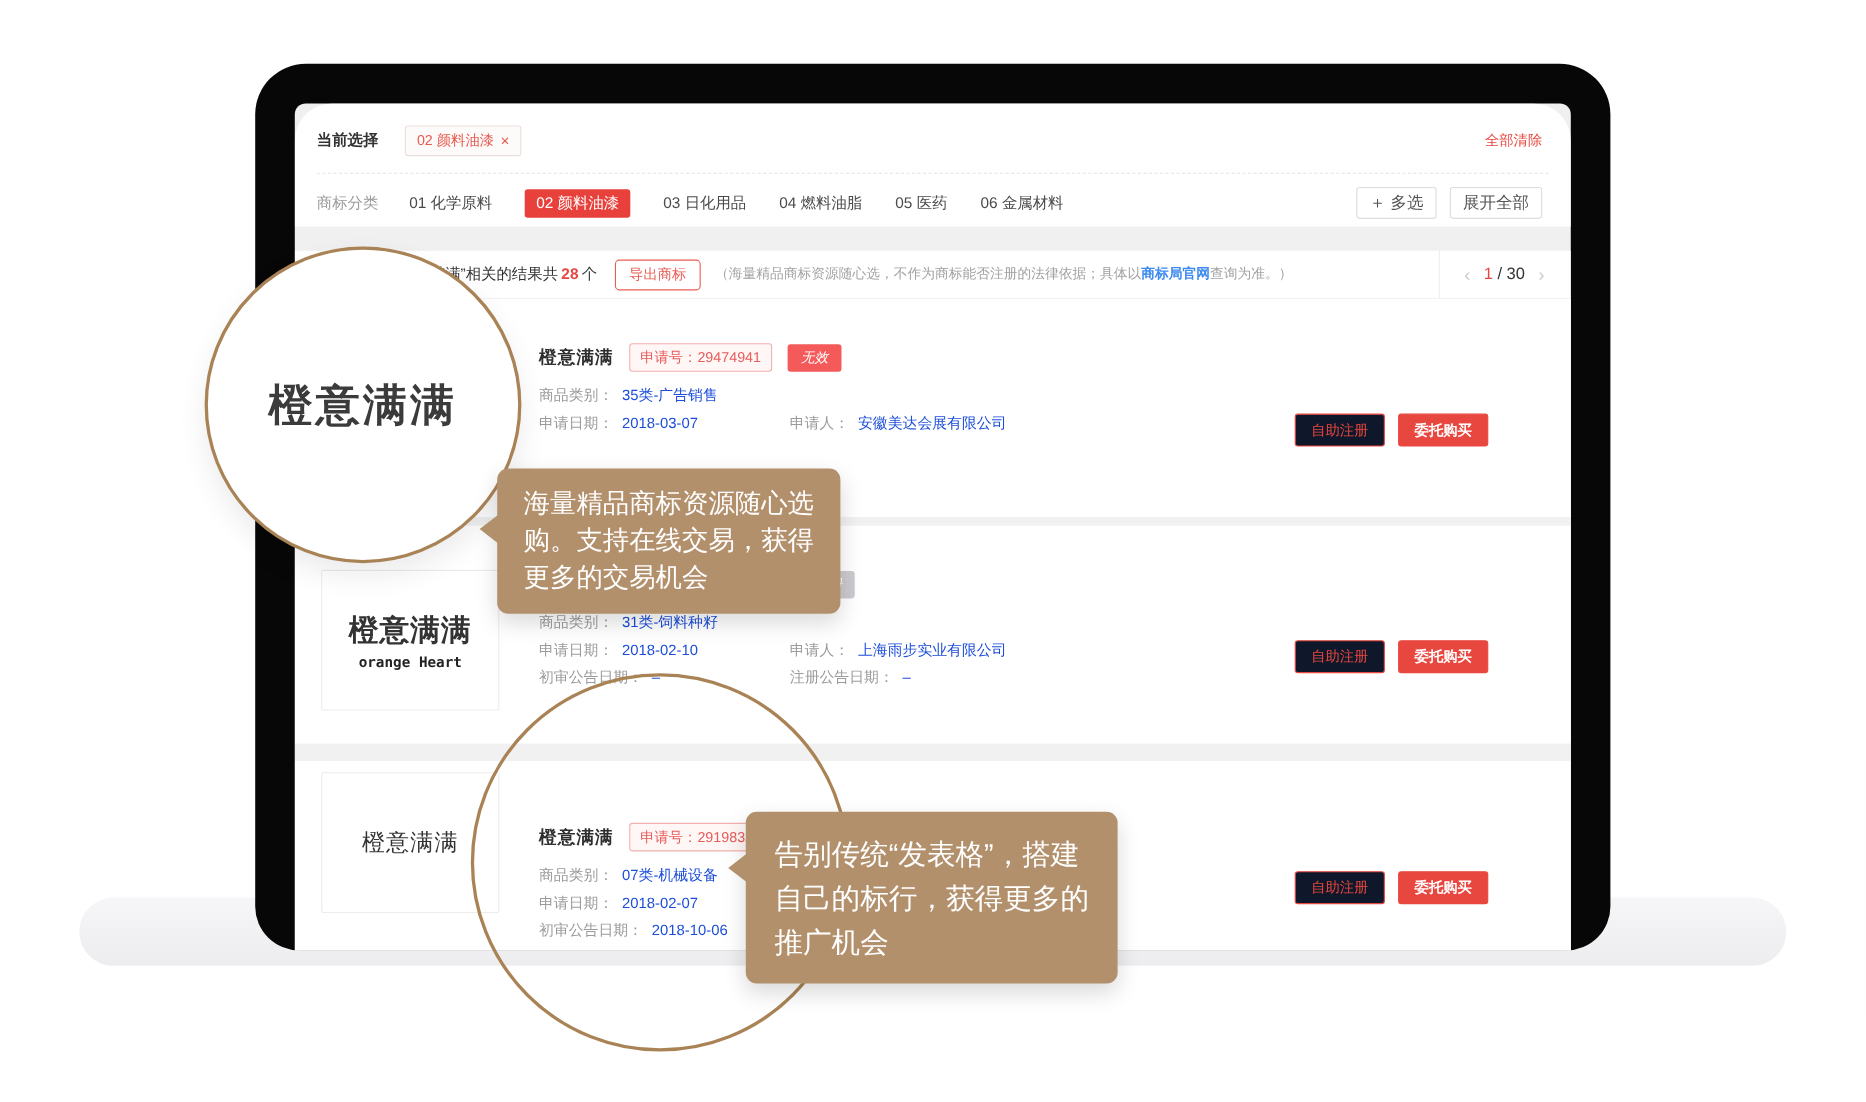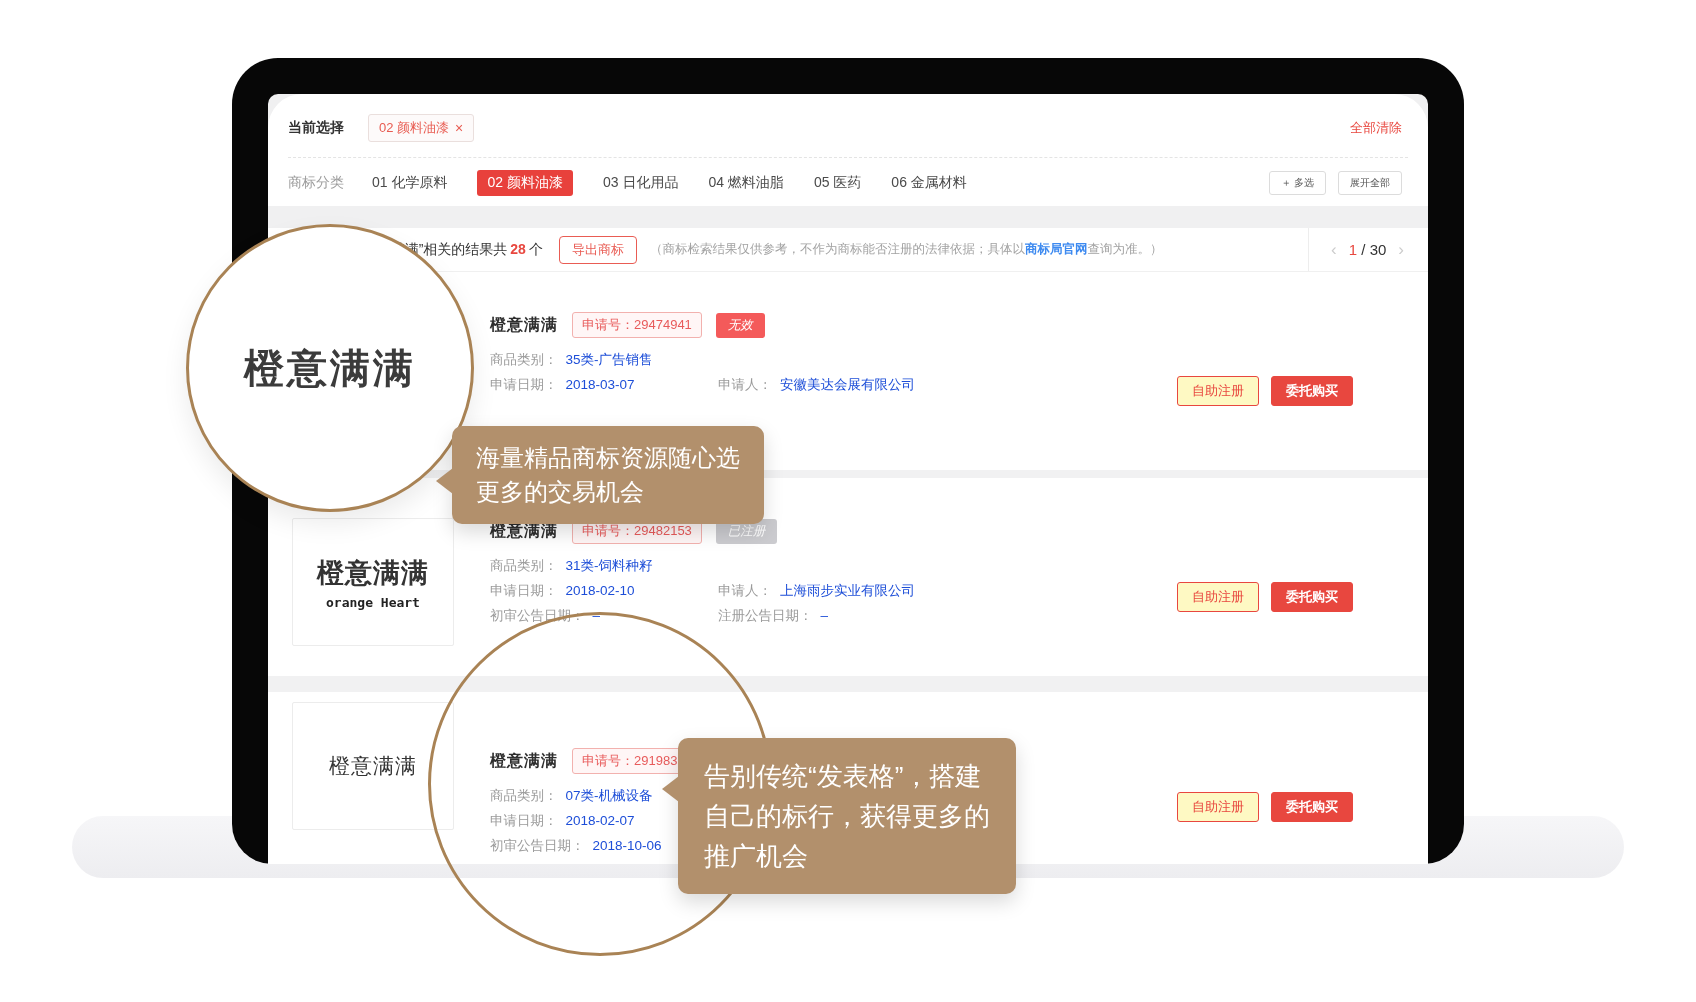--- a/index.html
+++ b/index.html
@@ -23,21 +23,21 @@
     border:1px solid #eadfdd; background:#fdfafa; color:#e85b51; font-size:13px;
     padding:4px 10px; border-radius:3px; cursor:pointer; }
   .tag-close { color:#e85b51; font-size:14px; line-height:1; }
   .spacer { flex:1; }
   .clear-all { color:#e8473f; font-size:13px; cursor:pointer; }
   .dashed-div { margin:15px 20px 0 20px; border-top:1px dashed #e4e4e4; }
   .cat-row { display:flex; align-items:center; padding:12px 26px 0 20px; font-size:14px; }
   .cat-label { color:#9b9b9b; margin-right:28px; }
   .cat-item { color:#4a4a4a; margin-right:30px; cursor:pointer; white-space:nowrap; }
   .cat-item.selected { background:#e8413c; color:#fff; padding:4px 10px; border-radius:3px; }
-  .cat-btn { border:1px solid #dcdcdc; border-radius:3px; padding:4px 11px; font-size:10px;
+  .cat-btn { border:1px solid #dcdcdc; border-radius:3px; padding:4px 11px; font-size:15px;
     color:#555; margin-left:12px; background:#fff; cursor:pointer; white-space:nowrap;text-align:right; }
 
   
   .results-block { margin-top:22px; background:#fff; height:636px; }
   .toolbar { height:44px; display:flex; align-items:center; padding-left:20px;
     border-bottom:1px solid #f0f0f0; font-size:14px; color:#333; }
   .res-count { color:#e8473f; font-weight:bold; margin:0 3px; }
   .export-btn { margin-left:16px; border:1px solid #e95c54; color:#e95c54; background:#fff;
     font-size:13px; padding:4px 12px; border-radius:4px; cursor:pointer; white-space:nowrap; }
   .disclaimer { margin-left:13px; font-size:12.5px; color:#a2a2a2; white-space:nowrap; }
@@ -68,21 +68,21 @@
   .badge { font-size:12.5px; color:#fff; padding:4px 12px; border-radius:3px; white-space:nowrap;font-style:italic; }
   .badge.invalid { background:#f45a5a; }
   .badge.registered { background:#cbcbcf; }
   .f-line { display:flex; font-size:13.5px; margin-bottom:6px; line-height:19px; }
   .f-col1 { width:228px; flex-shrink:0; display:flex; }
   .f-label { color:#9b9b9b; margin-right:8px; white-space:nowrap; }
   .f-value { color:#1d4ed8; white-space:nowrap; }
   .actions { margin-left:auto; align-self:center; display:flex; gap:12px; flex-shrink:0; }
   .btn { font-size:13px; padding:5px 14px; border-radius:3px; cursor:pointer;
     white-space:nowrap; text-align:center; }
-  .btn.outline { border:1px solid #e8473f; color:#e8473f; background:#fef9c3; }
+  .btn.outline { border:1px solid #e8473f; color:#e8473f; background:#0f172a; }
   .btn.solid { border:1px solid #e8473f; background:#e8473f; color:#fff;font-weight:bold; }
 
   
   .lens { position:absolute; border-radius:50%; border:3px solid #a98355; pointer-events:none; }
   .lens1 { left:186px; top:224px; width:288px; height:288px; background:#fff;
     box-shadow:0 12px 26px rgba(0,0,0,0.08); display:flex; align-items:center;
     justify-content:center; z-index:30; }
   .lens1-text { font-size:40px; font-weight:bold; color:#3b3b3b; letter-spacing:3px; }
   .lens2 { left:428px; top:612px; width:344px; height:344px; z-index:25; }
   .tooltip { position:absolute; background:#b2906c; color:#fff; border-radius:10px;
@@ -131,21 +131,21 @@
         </div>
       </div>
 
       <div class="results-block">
         <div class="toolbar">
           <span>
             <span>为您检索到“橙意满满”相关的结果共</span><span class="res-count">28</span><span>个</span>
           </span>
           <span class="export-btn">导出商标</span>
           <span class="disclaimer">
-            <span>（商标检索结果仅供参考，不作为商标能否注册的法律依据；具体以</span><span class="site-link">商标局官网</span><span>查询为准。）</span>
+            <span>（海量精品商标资源随心选，不作为商标能否注册的法律依据；具体以</span><span class="site-link">商标局官网</span><span>查询为准。）</span>
           </span>
           <span class="pagination">
             <span class="pg-arrow">‹</span>
             <span><span class="pg-cur">1</span> <span>/</span> <span>30</span></span>
             <span class="pg-arrow">›</span>
           </span>
         </div>
 
         <div class="result-row">
           <div class="thumb">
@@ -255,20 +255,21 @@
   </div>
 
   <div class="lens lens2"></div>
   <div class="lens lens1">
     <span class="lens1-text">橙意满满</span>
   </div>
 
   <div class="tooltip tooltip1">
     <span class="arrow"></span>
     <div class="tip-line">海量精品商标资源随心选</div>
+    <div class="tip-line">购。支持在线交易，获得</div>
     <div class="tip-line">更多的交易机会</div>
   </div>
 
   <div class="tooltip tooltip2">
     <span class="arrow"></span>
     <div class="tip-line">告别传统“发表格”，搭建</div>
     <div class="tip-line">自己的标行，获得更多的</div>
     <div class="tip-line">推广机会</div>
   </div>
 

